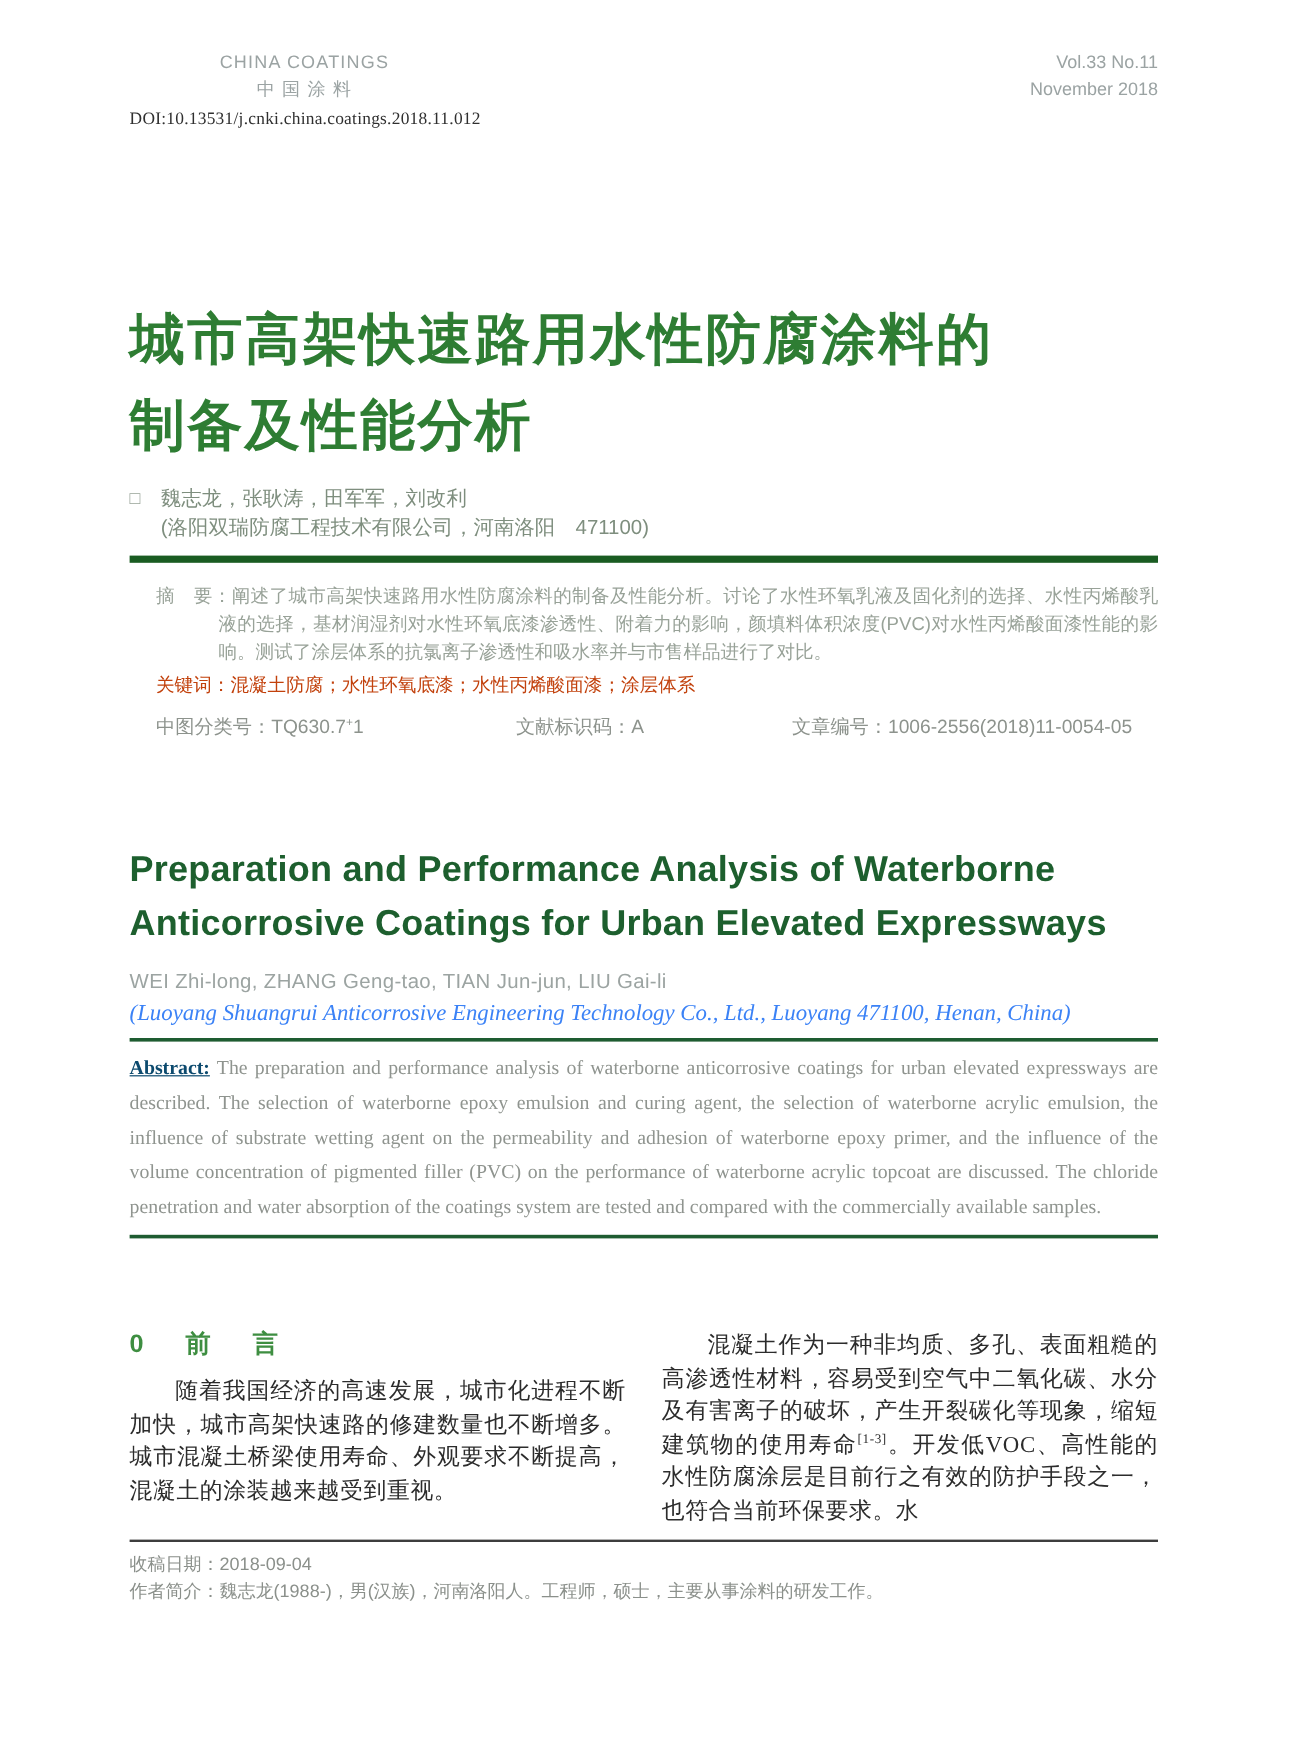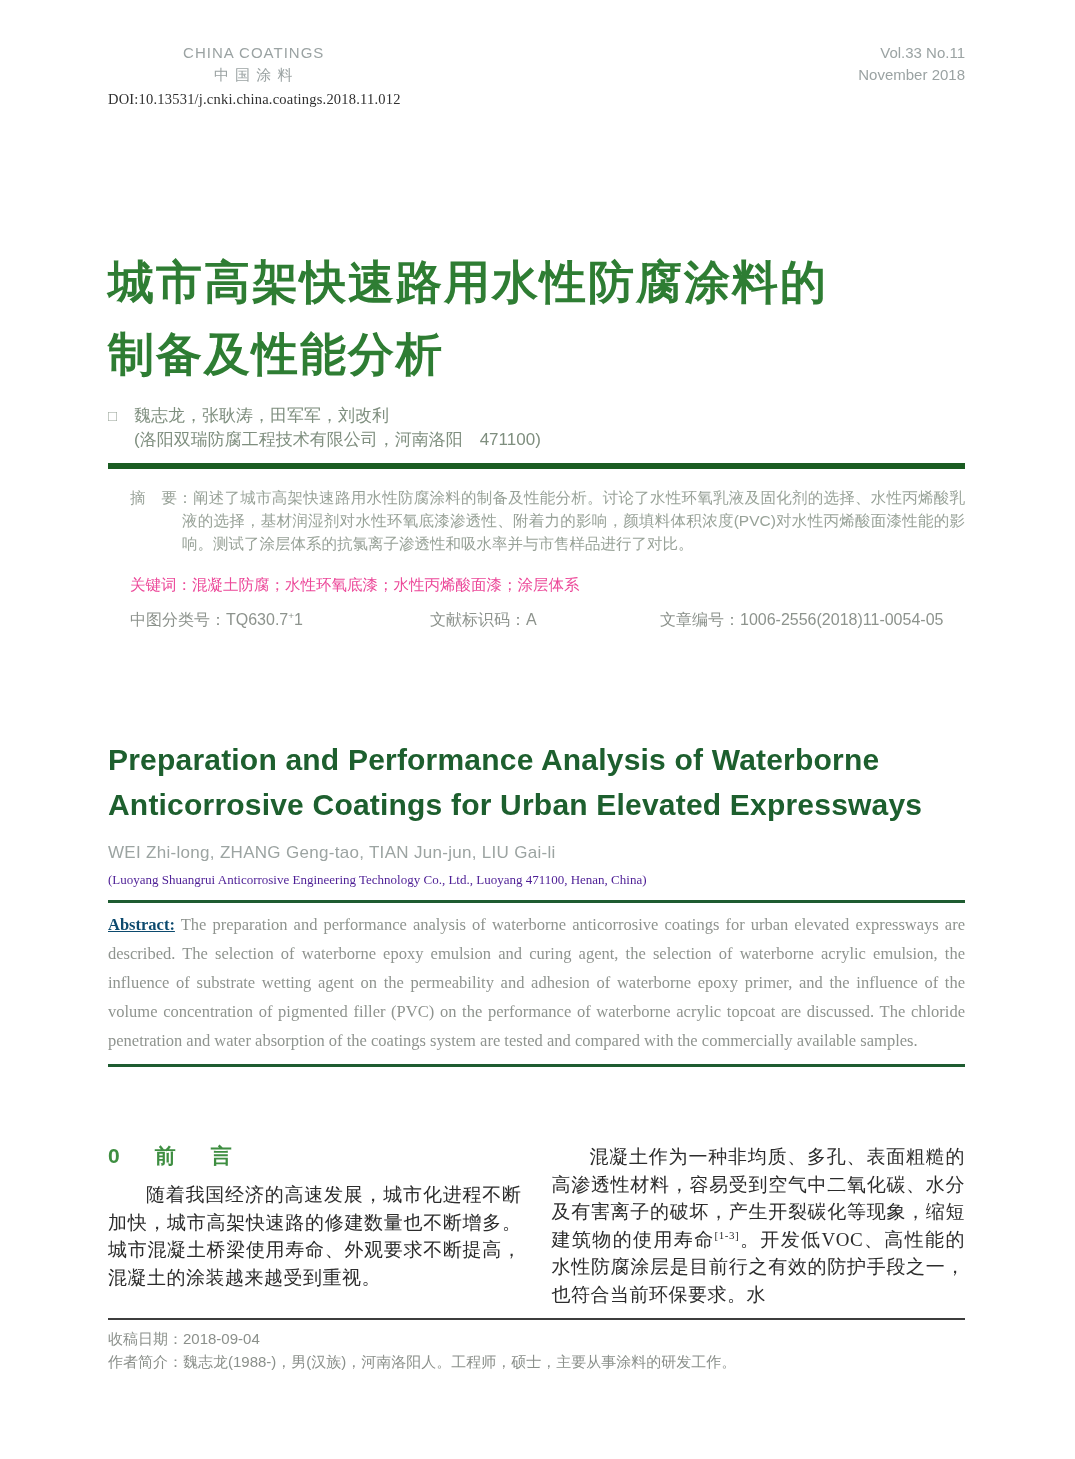--- a/index.html
+++ b/index.html
@@ -22,31 +22,31 @@
   
   .cn-title { margin-top:138px; font-size:46px; font-weight:bold; color:#2e7d33; line-height:72px; letter-spacing:2px; }
   .cn-authors { margin-top:14px; display:flex; align-items:flex-start; color:#7e8e7e; font-size:17px; line-height:24px; }
   .cn-authors .marker { width:26px; color:#9aa59a; font-size:15px; }
   .cn-affiliation { margin-left:26px; color:#7e8e7e; font-size:17px; line-height:24px; }
   .rule-thick { height:6px; background:#1a5c22; margin-top:11px; }
 
   
   .cn-abstract { margin-top:17px; padding-left:22px; color:#98a298; font-size:15.5px; line-height:23px; text-align:justify; }
   .cn-abstract .para { padding-left:52px; text-indent:-52px; }
-  .cn-keywords { margin-top:18px; padding-left:22px; color:#ec4899; font-size:15.5px; line-height:23px; }
+  .cn-keywords { margin-top:5px; padding-left:22px; color:#c2410c; font-size:15.5px; line-height:23px; }
   .clc-row { margin-top:13px; padding-left:22px; color:#8d938d; font-size:16px; line-height:22px; display:flex; }
   .clc-row .clc-item1 { width:300px; }
   .clc-row .clc-item2 { width:230px; }
   sup { font-size:0.62em; vertical-align:super; line-height:0; }
 
   
-  .en-block { margin-top:106px; }
+  .en-block { margin-top:84px; }
   .en-title { font-size:30px; font-weight:bold; color:#1d5f2e; line-height:45px; letter-spacing:0.2px; }
   .en-authors { margin-top:15px; color:#9ca4a2; font-size:17px; line-height:22px; letter-spacing:0.3px; }
-  .en-affiliation { margin-top:5px; color:#4c1d95; font-size:13px; line-height:22px; font-family:"Liberation Serif", serif; }
+  .en-affiliation { margin-top:5px; color:#3b82f6; font-size:19px; line-height:22px; font-family:"Liberation Serif", serif; font-style:italic; }
   .rule-green { height:3px; background:#1e5c31; margin-top:9px; }
 
   
   .en-abstract { margin-top:7px; font-family:"Liberation Serif", serif; font-size:16.5px; color:#8f948f; line-height:29px; text-align:justify; }
   .en-abstract .lbl { font-weight:bold; color:#0c4a6e;text-decoration:underline; }
   .en-keywords { font-family:"Liberation Serif", serif; font-size:16.5px; color:#8f948f; line-height:29px; }
   .en-keywords .lbl { font-weight:bold; color:#3f3f3f; }
 
   
   .columns { margin-top:76px; display:flex; gap:30px; }

